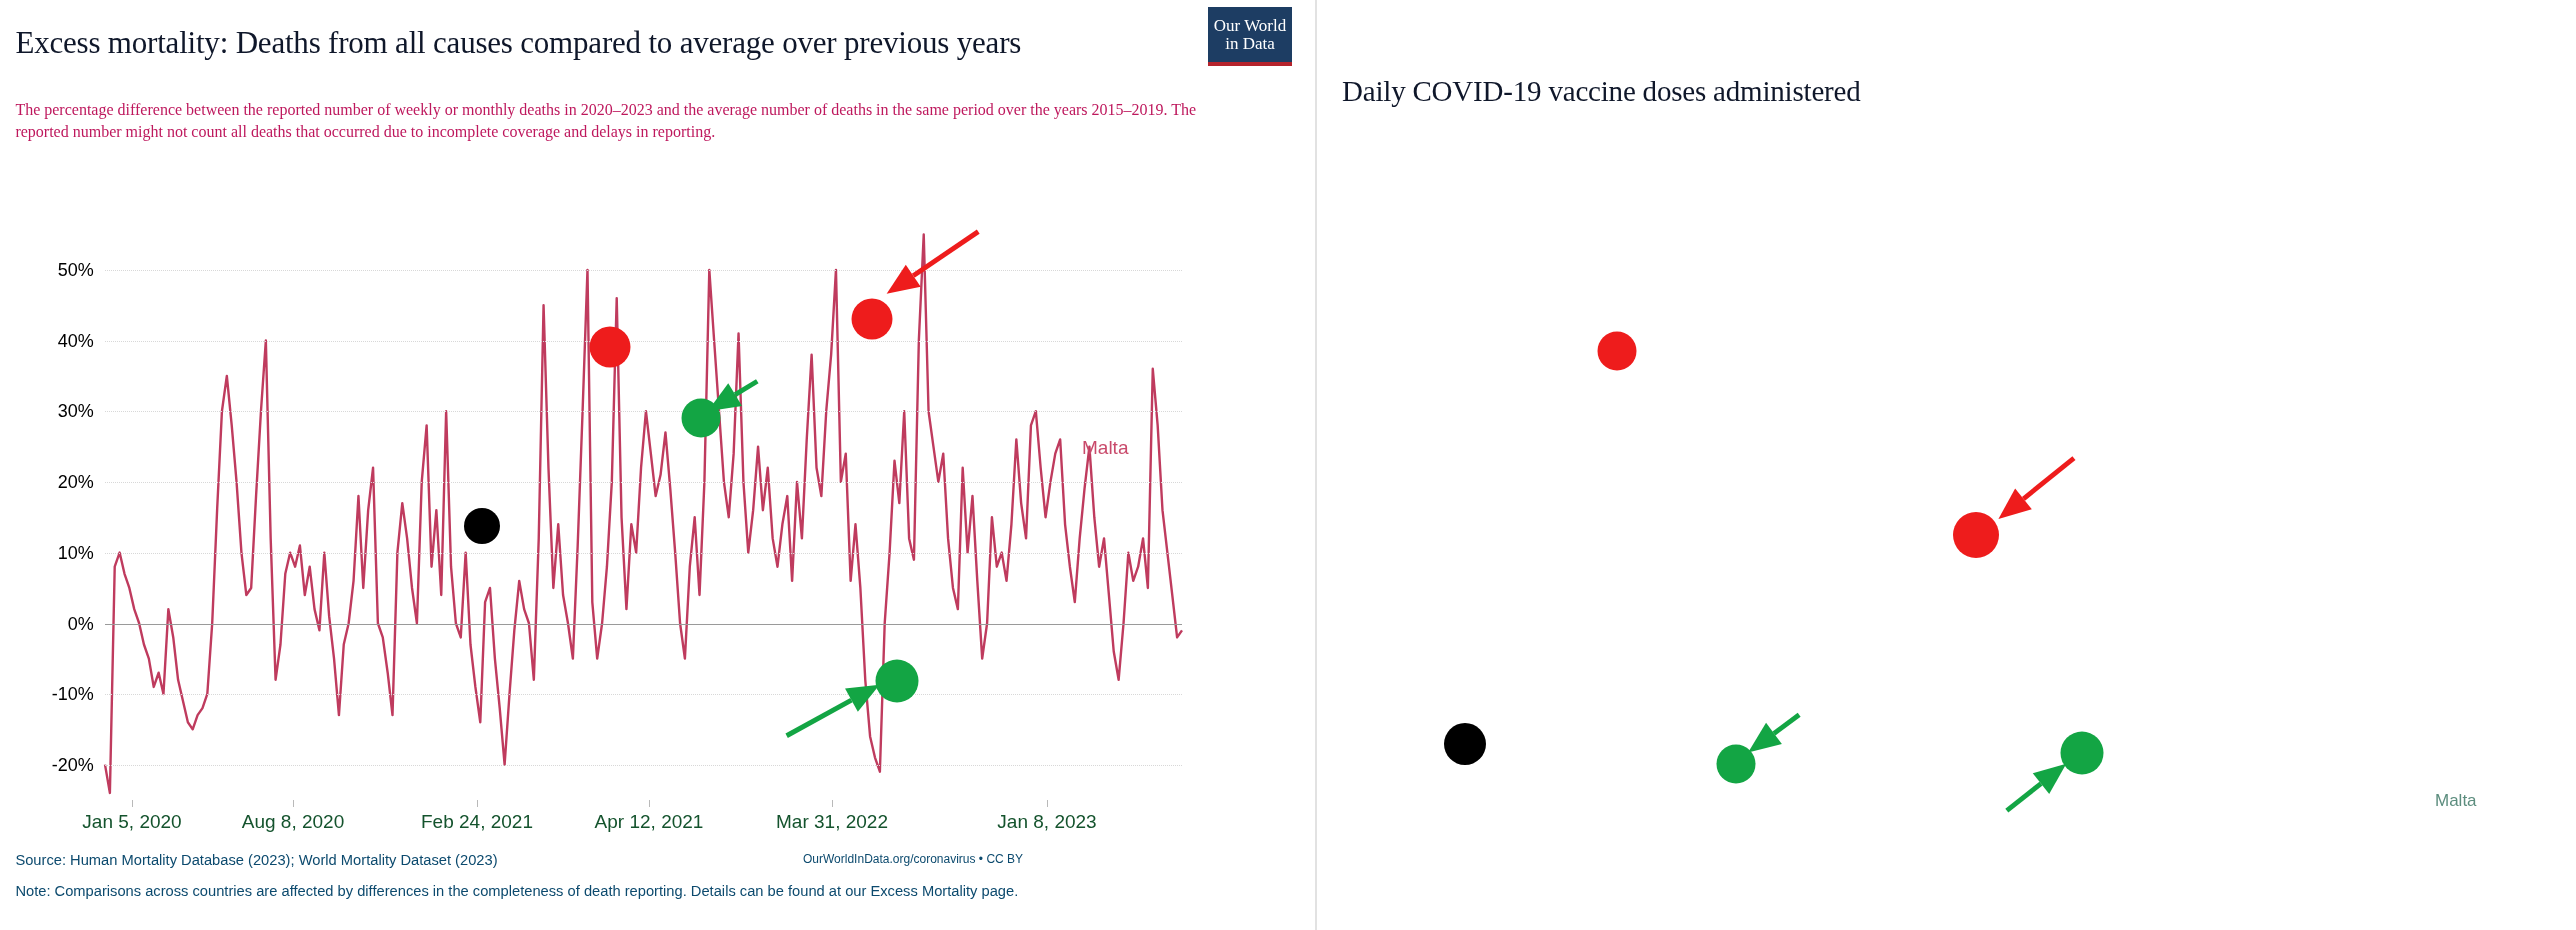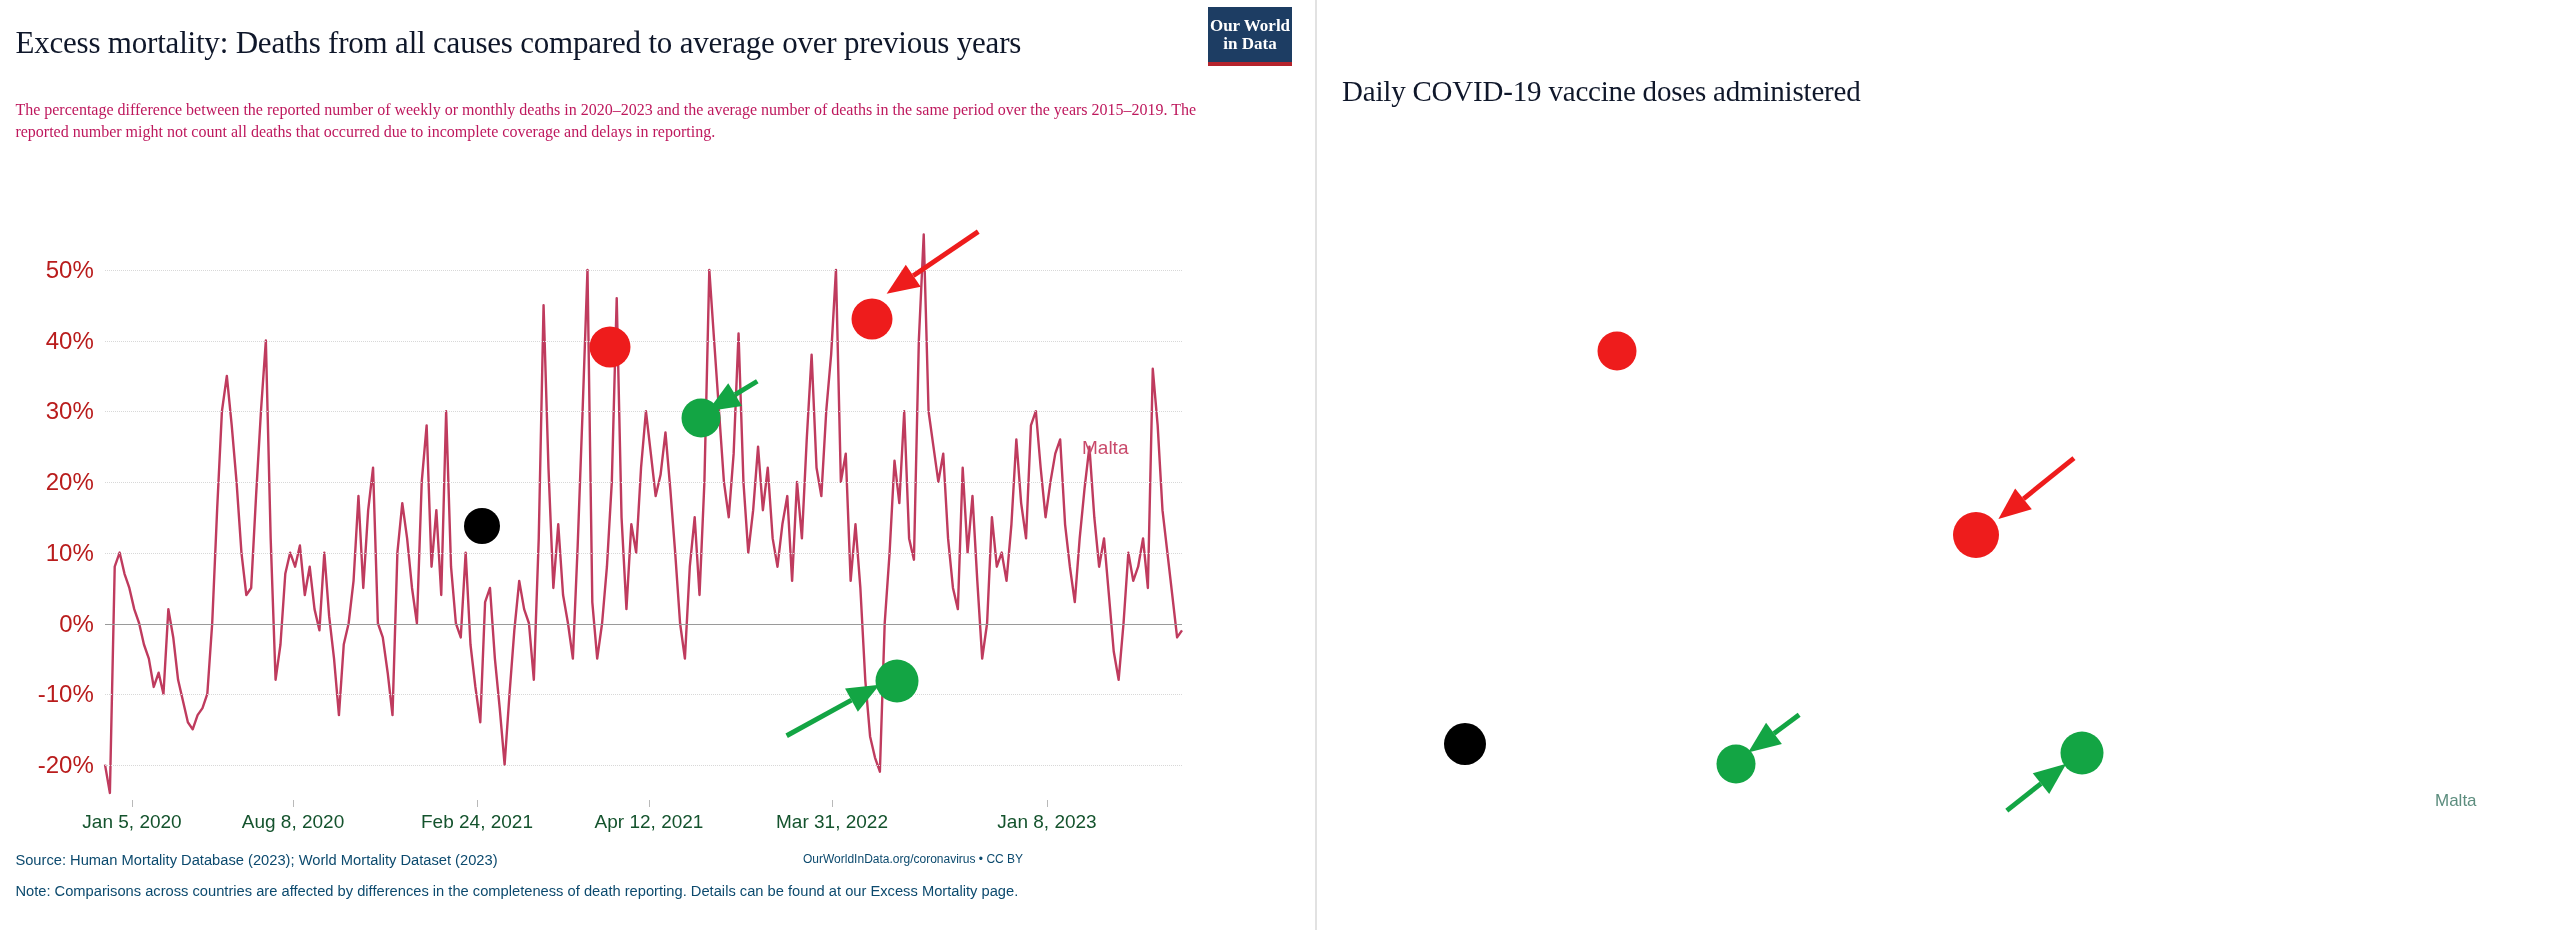--- a/index.html
+++ b/index.html
@@ -18,32 +18,32 @@
   #panel-right .chart-title{position:absolute;left:25px;top:55px;width:1049px;font-size:29px;line-height:35px;}
 
   .chart-subtitle{color:#be185d;font-size:16px;line-height:22.4px;font-family:Liberation Serif, serif;}
   #panel-left .chart-subtitle{position:absolute;left:15.4px;top:83px;width:1189px;}
   #panel-right .chart-subtitle{position:absolute;left:25px;top:108px;width:979px;font-size:14px;line-height:19.6px;}
 
   
   .owid-logo{position:absolute;background:#1d3d63;border-bottom:4.9px solid #b5232c;
     display:flex;flex-direction:column;align-items:center;justify-content:center;}
   #logo-left{left:1208px;top:7px;width:84px;height:55px;}
-  .owid-logo span{color:#fff;font-family:"Liberation Serif",serif;font-weight:700;line-height:1.05;}
+  .owid-logo span{color:#fff;font-family:"Liberation Serif",serif;font-weight:400;line-height:1.05;}
   #logo-left span{font-size:17px;}
 
   
   .plot{position:absolute;}
   #plot-left{left:105px;top:185px;width:1077px;height:615px;}
 
   .gridline{position:absolute;left:0;width:100%;height:0;border-top:0.7px dotted #d8d8d8;}
   .gridline.zero{border-top:0.7px solid #9a9a9a;}
 
   .ytick{position:absolute;right:100%;margin-right:11.2px;transform:translateY(-50%);
-    color:#b91c1c;font-size:24px;white-space:nowrap;}
+    color:#000000;font-size:18px;white-space:nowrap;}
 
   .xtick{position:absolute;top:100%;margin-top:11.2px;transform:translateX(-50%);
     color:#14532d;font-size:19px;white-space:nowrap;}
   .xtickmark{position:absolute;top:100%;width:0;height:7px;border-left:1.4px solid #b9b9b9;}
 
   svg.series{position:absolute;left:0;top:0;width:100%;height:100%;overflow:visible;}
 
   .series-label{position:absolute;font-size:19px;white-space:nowrap;transform:translateY(-50%);}
   #label-malta-left{left:1082px;top:448px;color:#c94a6b;}
   #label-malta-right{left:2435px;top:801px;color:#5c8d7e;font-size:17px;}

